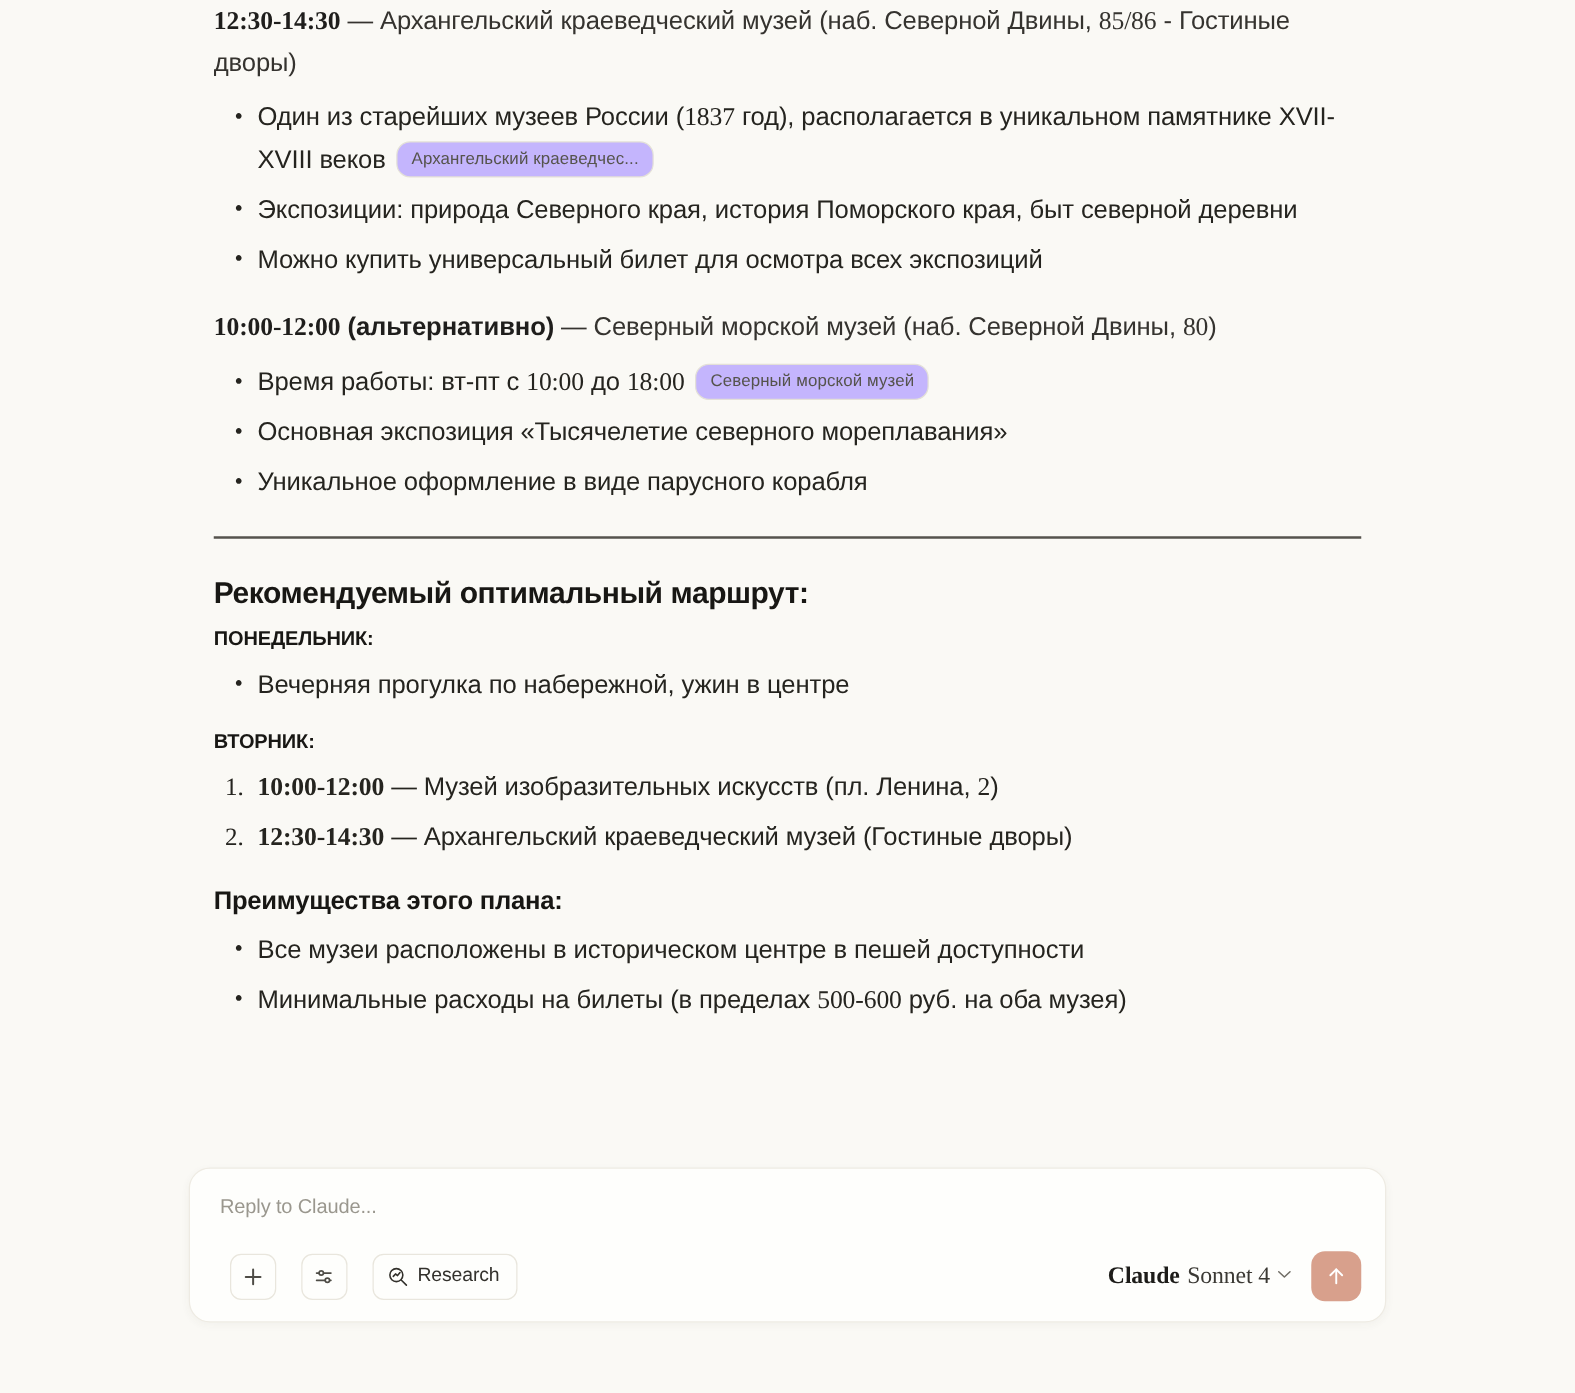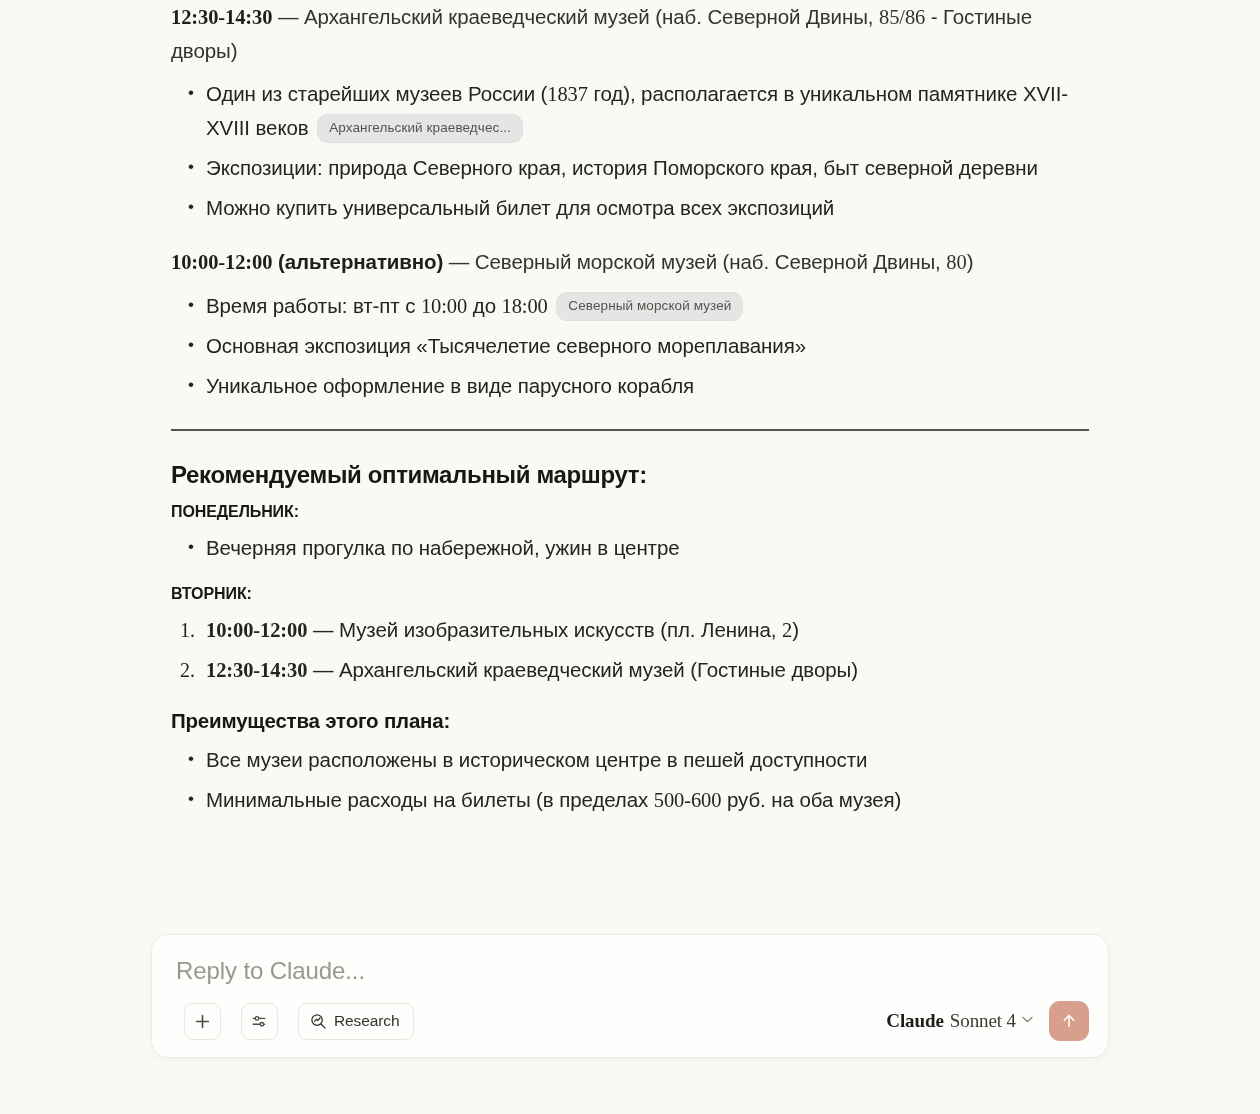--- a/index.html
+++ b/index.html
@@ -74,21 +74,21 @@
 
   
   .chip {
     display: inline-block;
     vertical-align: 3px;
     font-size: 13.5px;
     line-height: 1;
     padding: 6px 11px 7px 11px;
     border: 1px solid #e3e0d8;
     border-radius: 11px;
-    background: #e5e5e5;
+    background: #c4b5fd;
     color: #55534c;
     letter-spacing: 0.1px;
     white-space: nowrap;
     margin-left: 3px;
     cursor: pointer;
   }
 
   hr.rule {
     border: 0;
     border-top: 2px solid #55534d;
@@ -131,21 +131,21 @@
   .composer {
     background: #fefefc;
     border: 1px solid #eeebe3;
     border-radius: 17px;
     box-shadow: 0 2px 7px rgba(70,60,40,0.045);
     padding: 22px 22px 17px 22px;
     height: 124px;
     position: relative;
   }
   .placeholder {
-    font-size: 24px;
+    font-size: 16px;
     color: #9a978e;
     letter-spacing: -0.1px;
     margin: 0 0 0 2px;
     cursor: text;
   }
   .composer-bar {
     position: absolute;
     left: 22px;
     right: 19px;
     bottom: 16px;

